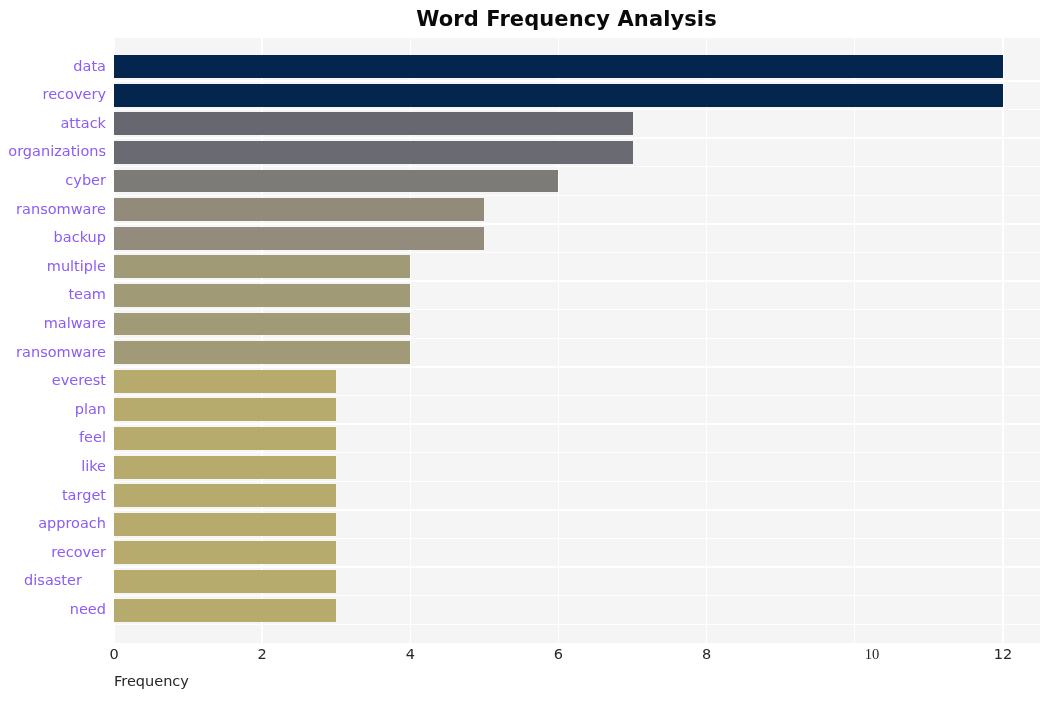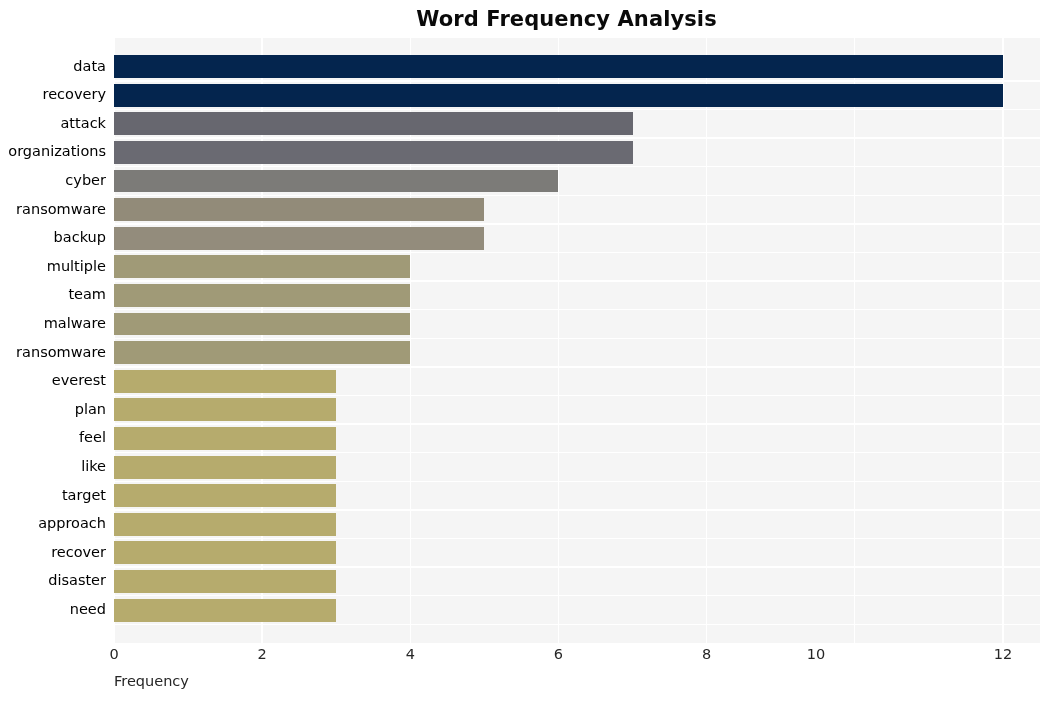--- a/index.html
+++ b/index.html
@@ -82,21 +82,21 @@
     top: 38px;
     width: 106px;
     height: 605px;
   }
   .ylabel {
     position: absolute;
     right: 0;
     width: 106px;
     text-align: right;
     font-size: 14.5px;
-    color: #000000;
+    color: #8b5cf6;
     white-space: nowrap;
   }
 
   
   #xlabels-layer {
     position: absolute;
     left: 0;
     top: 646px;
     width: 1053px;
     height: 26px;
@@ -193,27 +193,27 @@
       <div class="ylabel" style="top: 248.447px;">team</div>
       <div class="ylabel" style="top: 277.052px;">malware</div>
       <div class="ylabel" style="top: 305.657px;">ransomware</div>
       <div class="ylabel" style="top: 334.262px;">everest</div>
       <div class="ylabel" style="top: 362.868px;">plan</div>
       <div class="ylabel" style="top: 391.473px;">feel</div>
       <div class="ylabel" style="top: 420.078px;">like</div>
       <div class="ylabel" style="top: 448.683px;">target</div>
       <div class="ylabel" style="top: 477.288px;">approach</div>
       <div class="ylabel" style="top: 505.894px;">recover</div>
-      <div class="ylabel" style="top: 534.499px;">disaster</div>
+      <div class="ylabel" style="top: 534.499px; text-align: center;">disaster</div>
       <div class="ylabel" style="top: 563.104px;">need</div>
     </div>
   <div id="xlabels-layer">
       <div class="xlabel" style="left: 114px;">0</div>
       <div class="xlabel" style="left: 262.16px;">2</div>
       <div class="xlabel" style="left: 410.32px;">4</div>
       <div class="xlabel" style="left: 558.48px;">6</div>
       <div class="xlabel" style="left: 706.64px;">8</div>
-      <div class="xlabel" style="left: 816px;">10</div>
+      <div class="xlabel" style="left: 872px; font-family: Liberation Serif, serif;">10</div>
       <div class="xlabel" style="left: 1002.96px;">12</div>
     </div>
 
   <div id="xaxis-title">Frequency</div>
 </div>
 
 </body></html>

